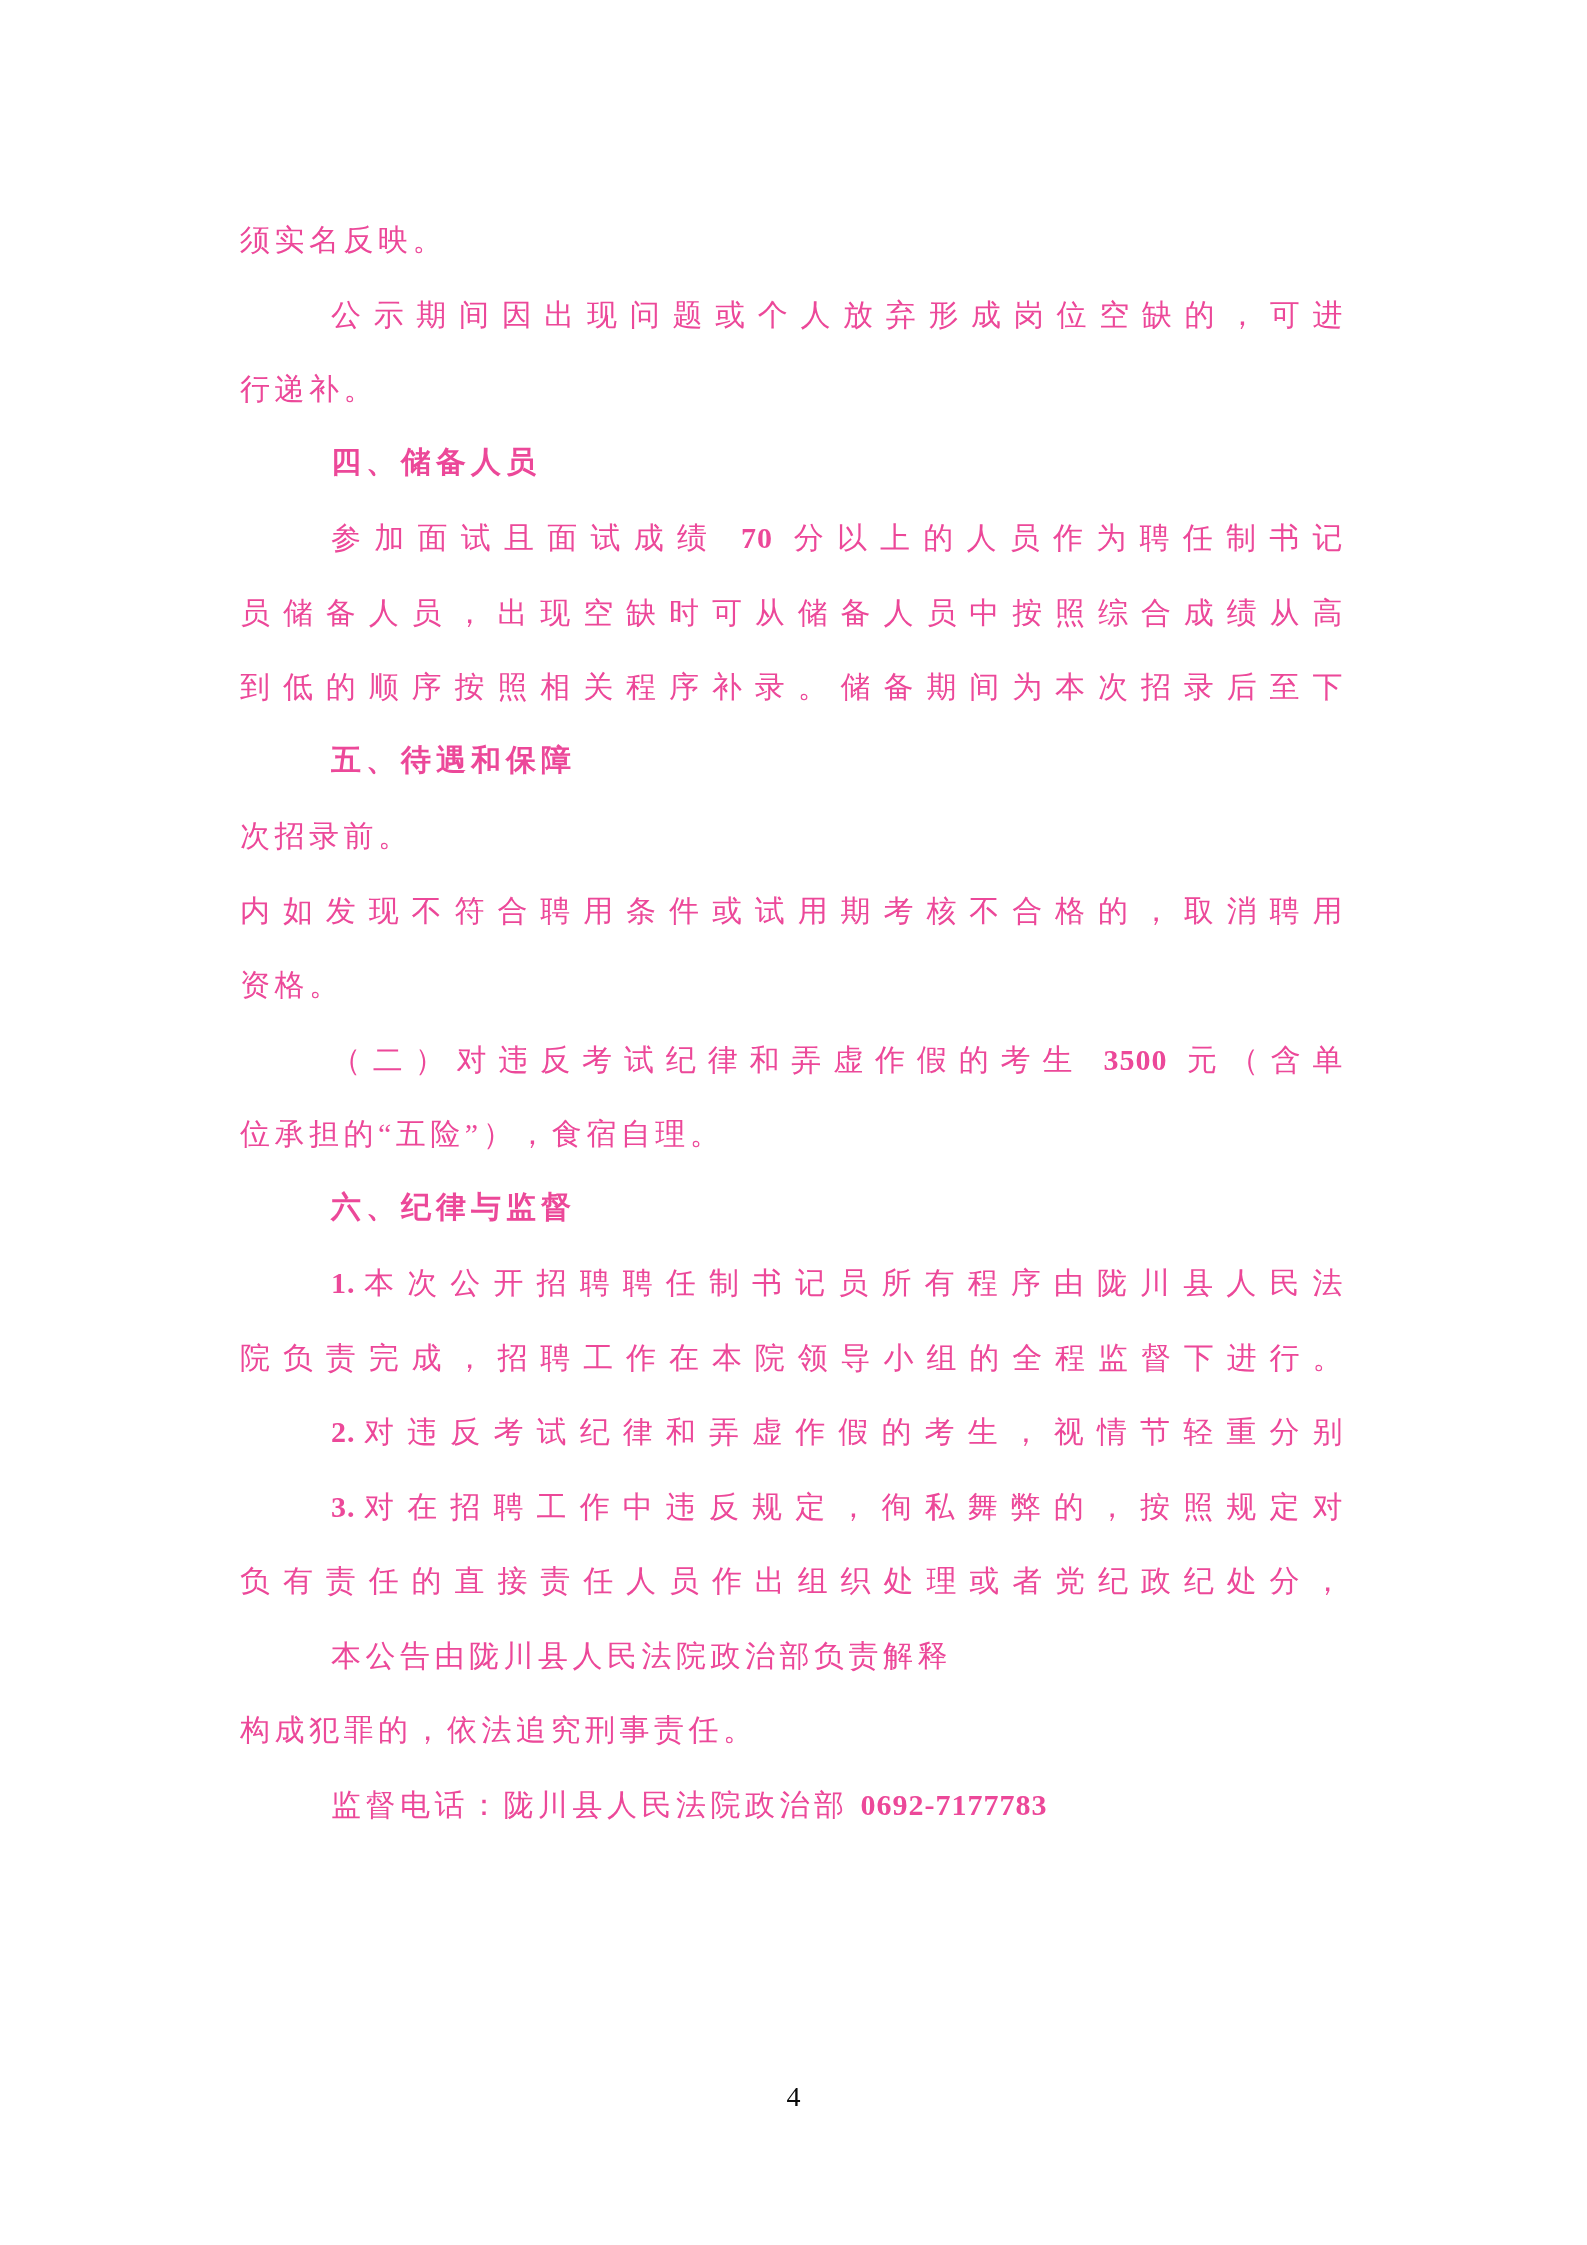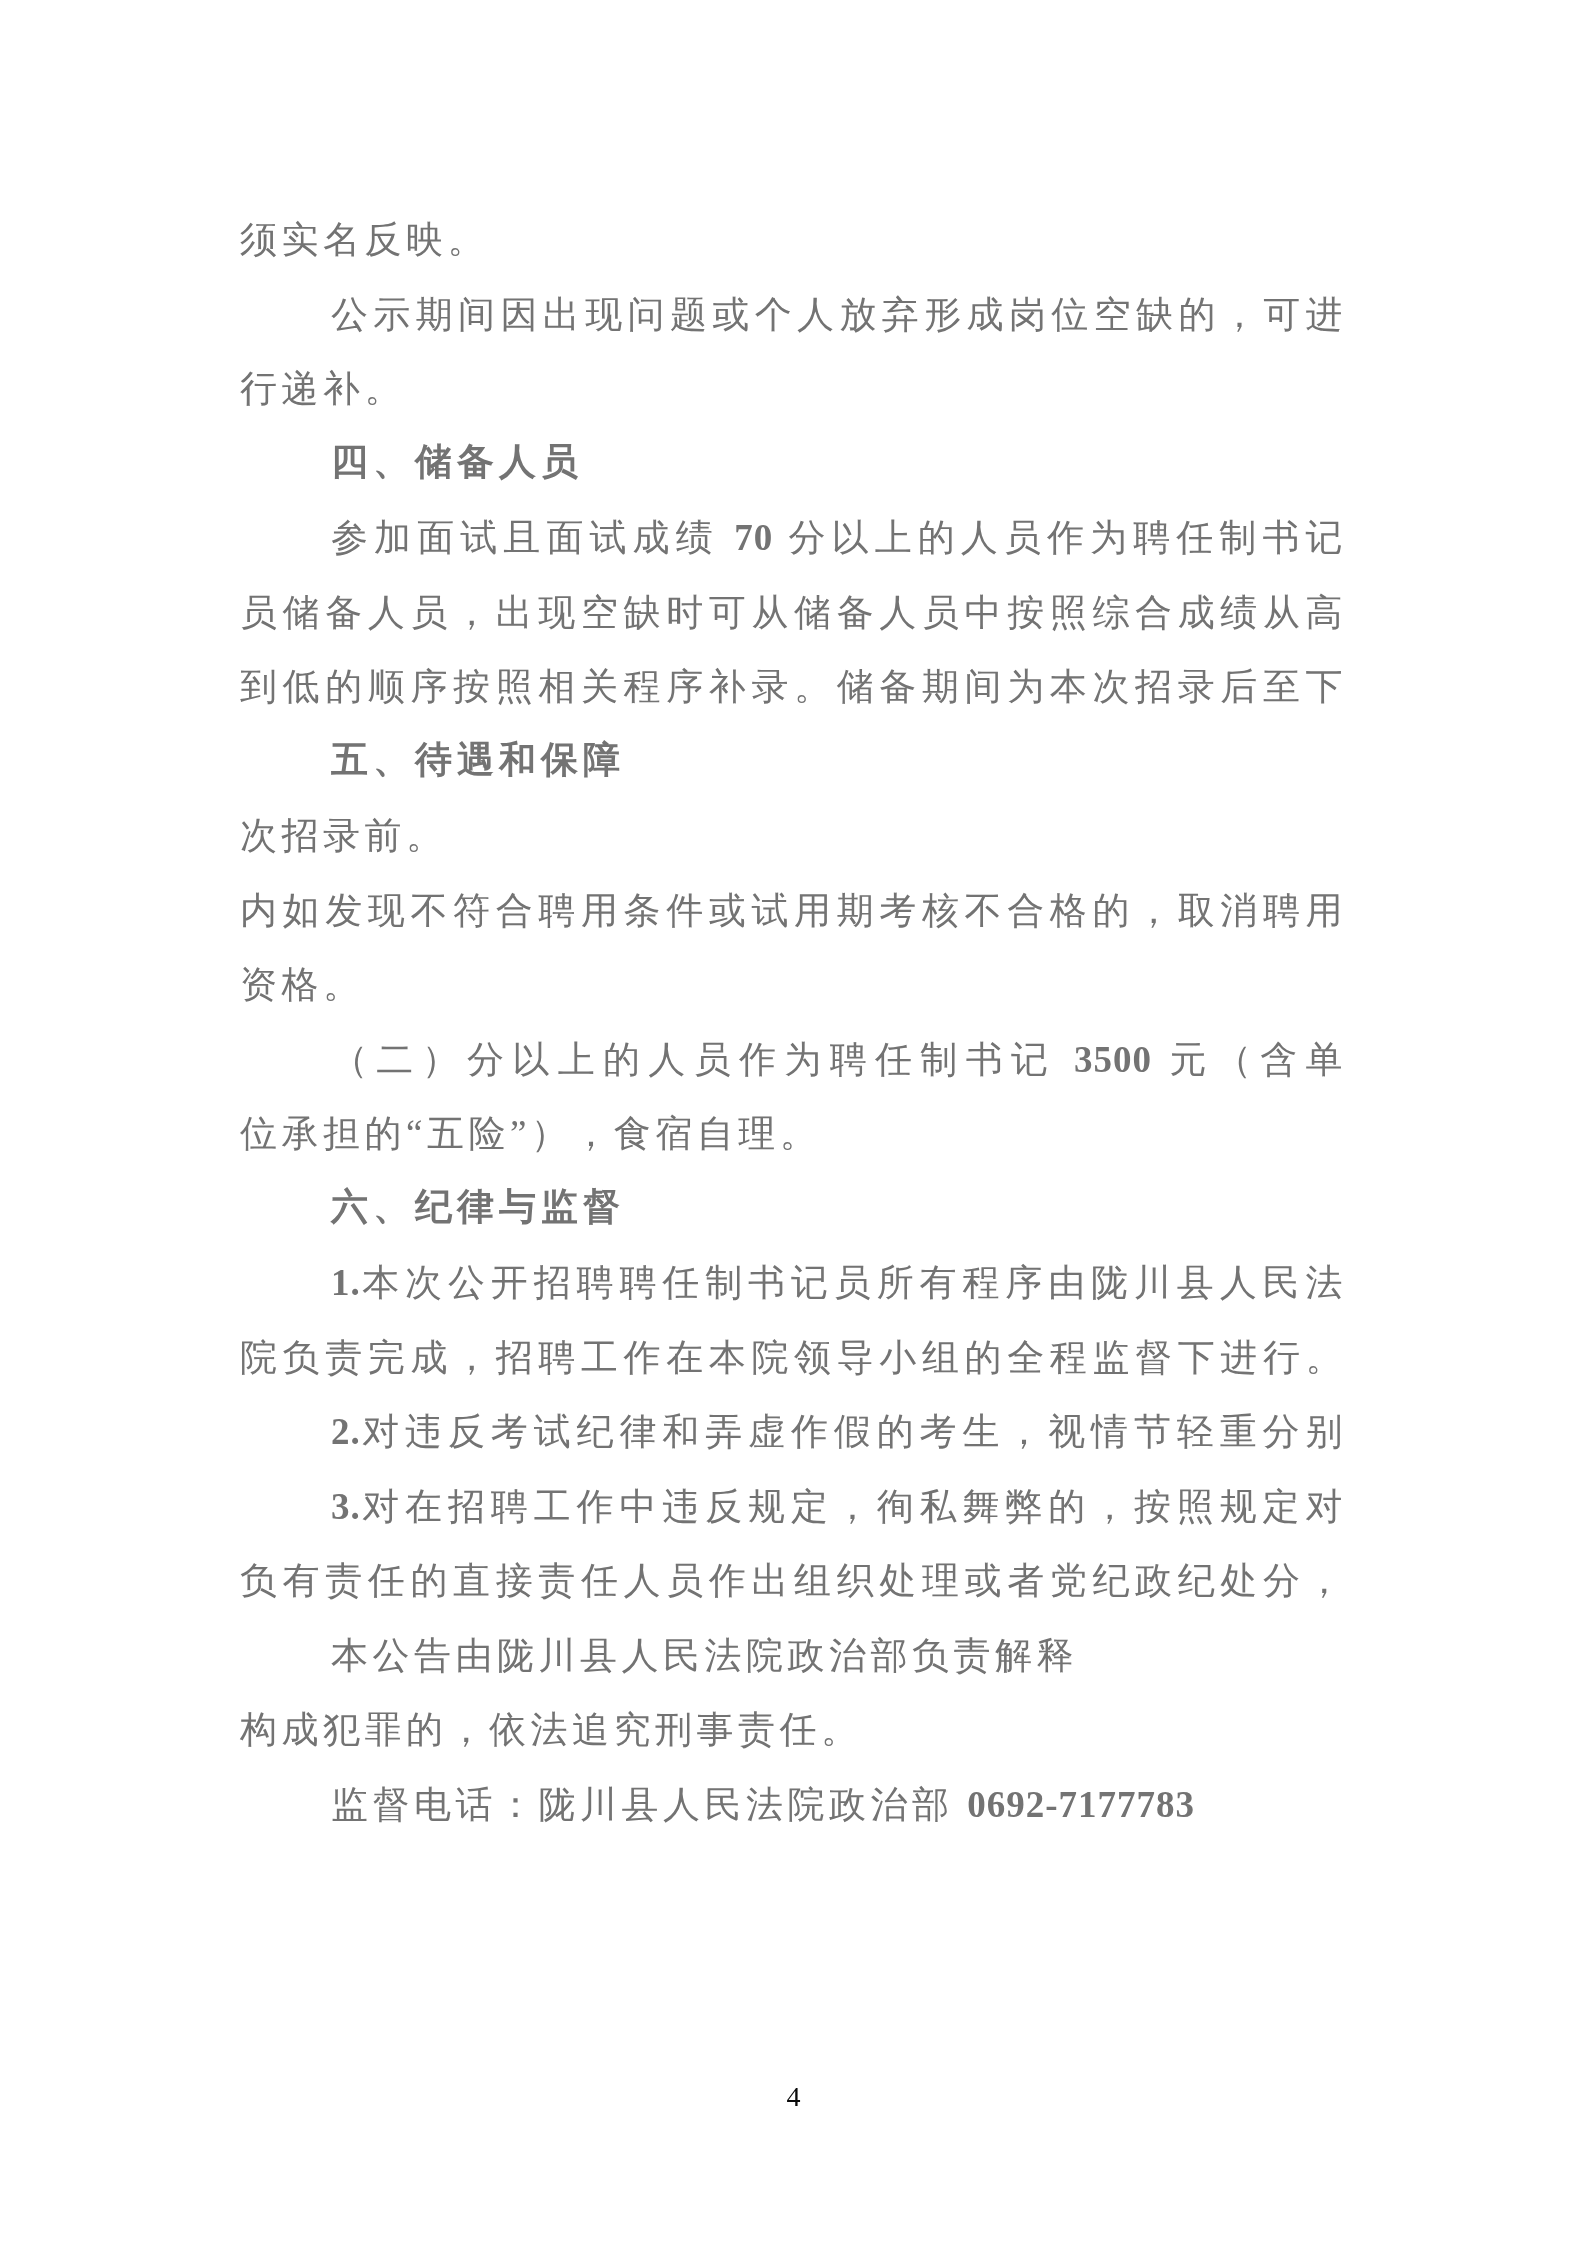--- a/index.html
+++ b/index.html
@@ -19,24 +19,24 @@
   }
   .body-text {
     position: absolute;
     left: 240px;
     width: 1107px;
     top: 203px;
   }
   .line {
     height: 74.5px;
     line-height: 74.5px;
-    font-size: 37px;
+    font-size: 30px;
     letter-spacing: 4.5px;
     white-space: nowrap;
-    color: #737373;
+    color: #ec4899;
   }
   .line.justify {
     white-space: normal;
     text-align: justify;
     text-align-last: justify;
     text-justify: inter-character;
   }
   .line.left {
     text-align: left;
   }
@@ -73,21 +73,21 @@
       <div class="line justify indent"><span>公示期间因出现问题或个人放弃形成岗位空缺的，可进</span></div>
       <div class="line left"><span>行递补。</span></div>
       <div class="line heading indent"><span>四、储备人员</span></div>
       <div class="line justify indent"><span>参加面试且面试成绩 </span><span class="num-bold">70</span><span> 分以上的人员作为聘任制书记</span></div>
       <div class="line justify"><span>员储备人员，出现空缺时可从储备人员中按照综合成绩从高</span></div>
       <div class="line justify"><span>到低的顺序按照相关程序补录。储备期间为本次招录后至下</span></div>
       <div class="line heading indent"><span>五、待遇和保障</span></div>
       <div class="line left"><span>次招录前。</span></div>
       <div class="line justify"><span>内如发现不符合聘用条件或试用期考核不合格的，取消聘用</span></div>
       <div class="line left"><span>资格。</span></div>
-      <div class="line justify indent"><span>（二）分以上的人员作为聘任制书记 </span><span class="num-bold">3500</span><span> 元（含单</span></div>
+      <div class="line justify indent"><span>（二）对违反考试纪律和弄虚作假的考生 </span><span class="num-bold">3500</span><span> 元（含单</span></div>
       <div class="line left"><span>位承担的“五险”），食宿自理。</span></div>
       <div class="line heading indent"><span>六、纪律与监督</span></div>
       <div class="line justify indent"><span class="num-bold">1.</span><span>本次公开招聘聘任制书记员所有程序由陇川县人民法</span></div>
       <div class="line justify"><span>院负责完成，招聘工作在本院领导小组的全程监督下进行。</span></div>
       <div class="line justify indent"><span class="num-bold">2.</span><span>对违反考试纪律和弄虚作假的考生，视情节轻重分别</span></div>
       <div class="line justify indent"><span class="num-bold">3.</span><span>对在招聘工作中违反规定，徇私舞弊的，按照规定对</span></div>
       <div class="line justify"><span>负有责任的直接责任人员作出组织处理或者党纪政纪处分，</span></div>
       <div class="line left indent"><span>本公告由陇川县人民法院政治部负责解释</span></div>
       <div class="line left"><span>构成犯罪的，依法追究刑事责任。</span></div>
       <div class="line left indent"><span>监督电话：陇川县人民法院政治部 </span><span class="num-bold">0692-7177783</span></div>

